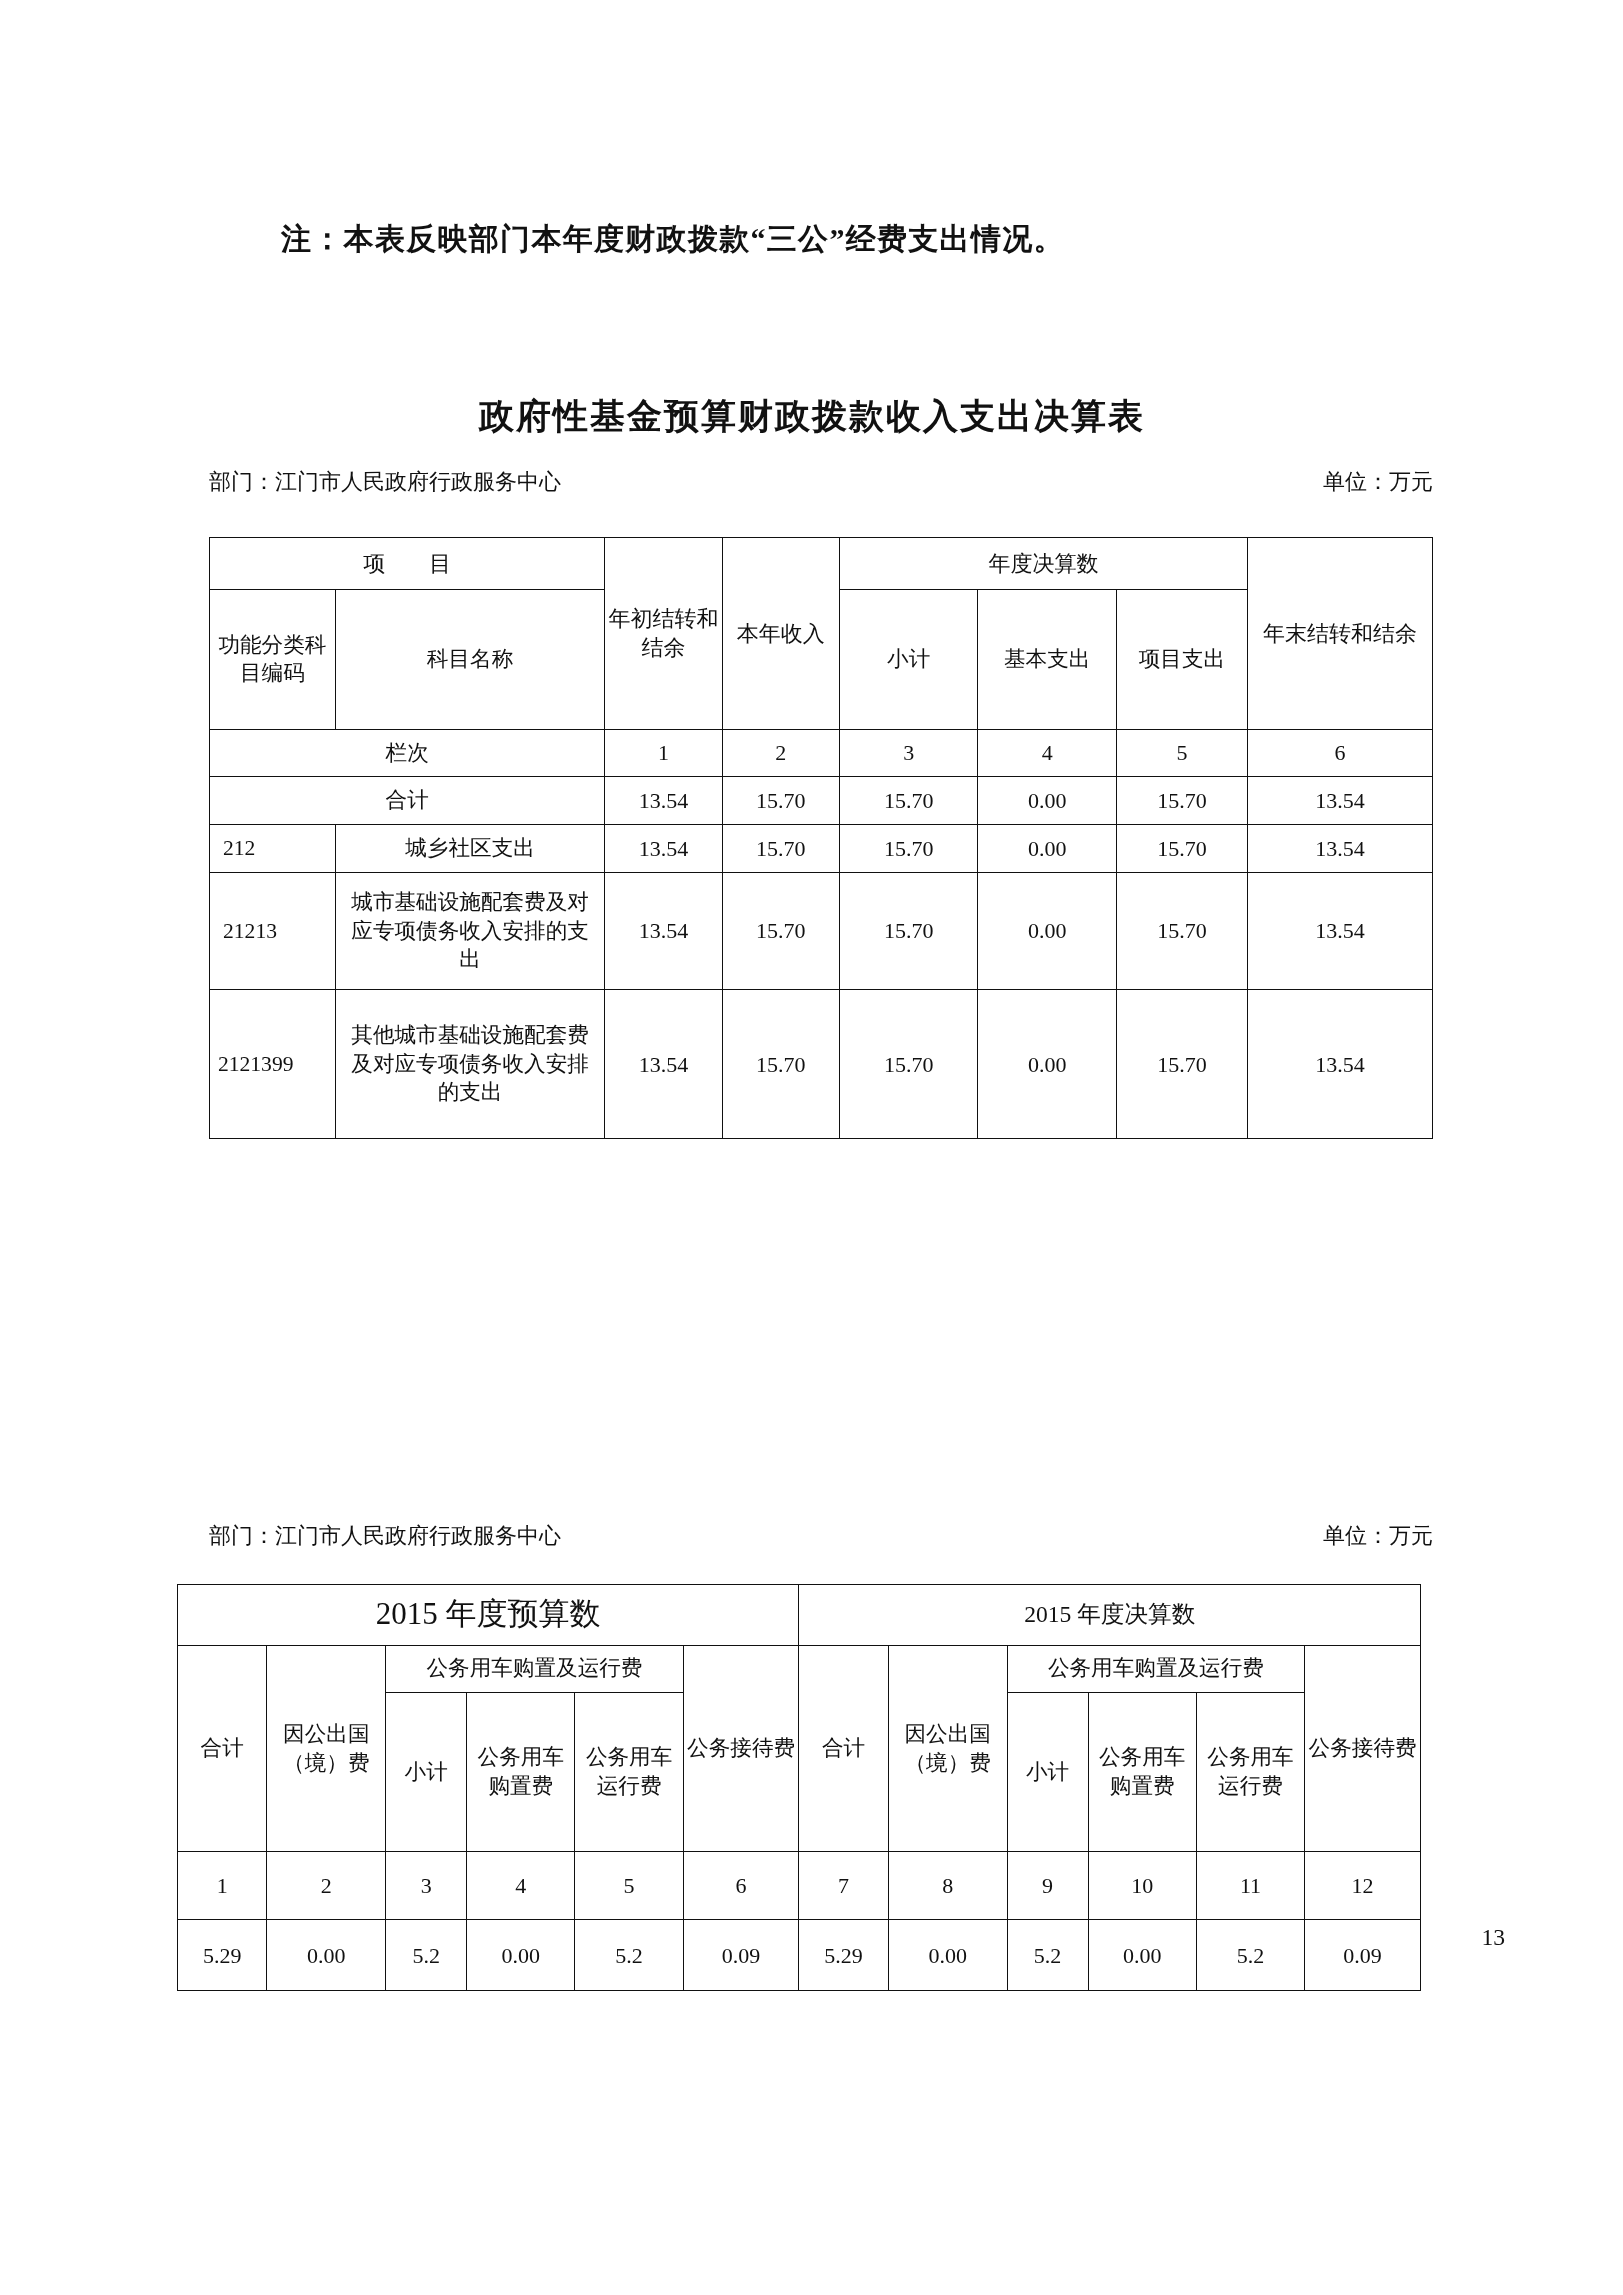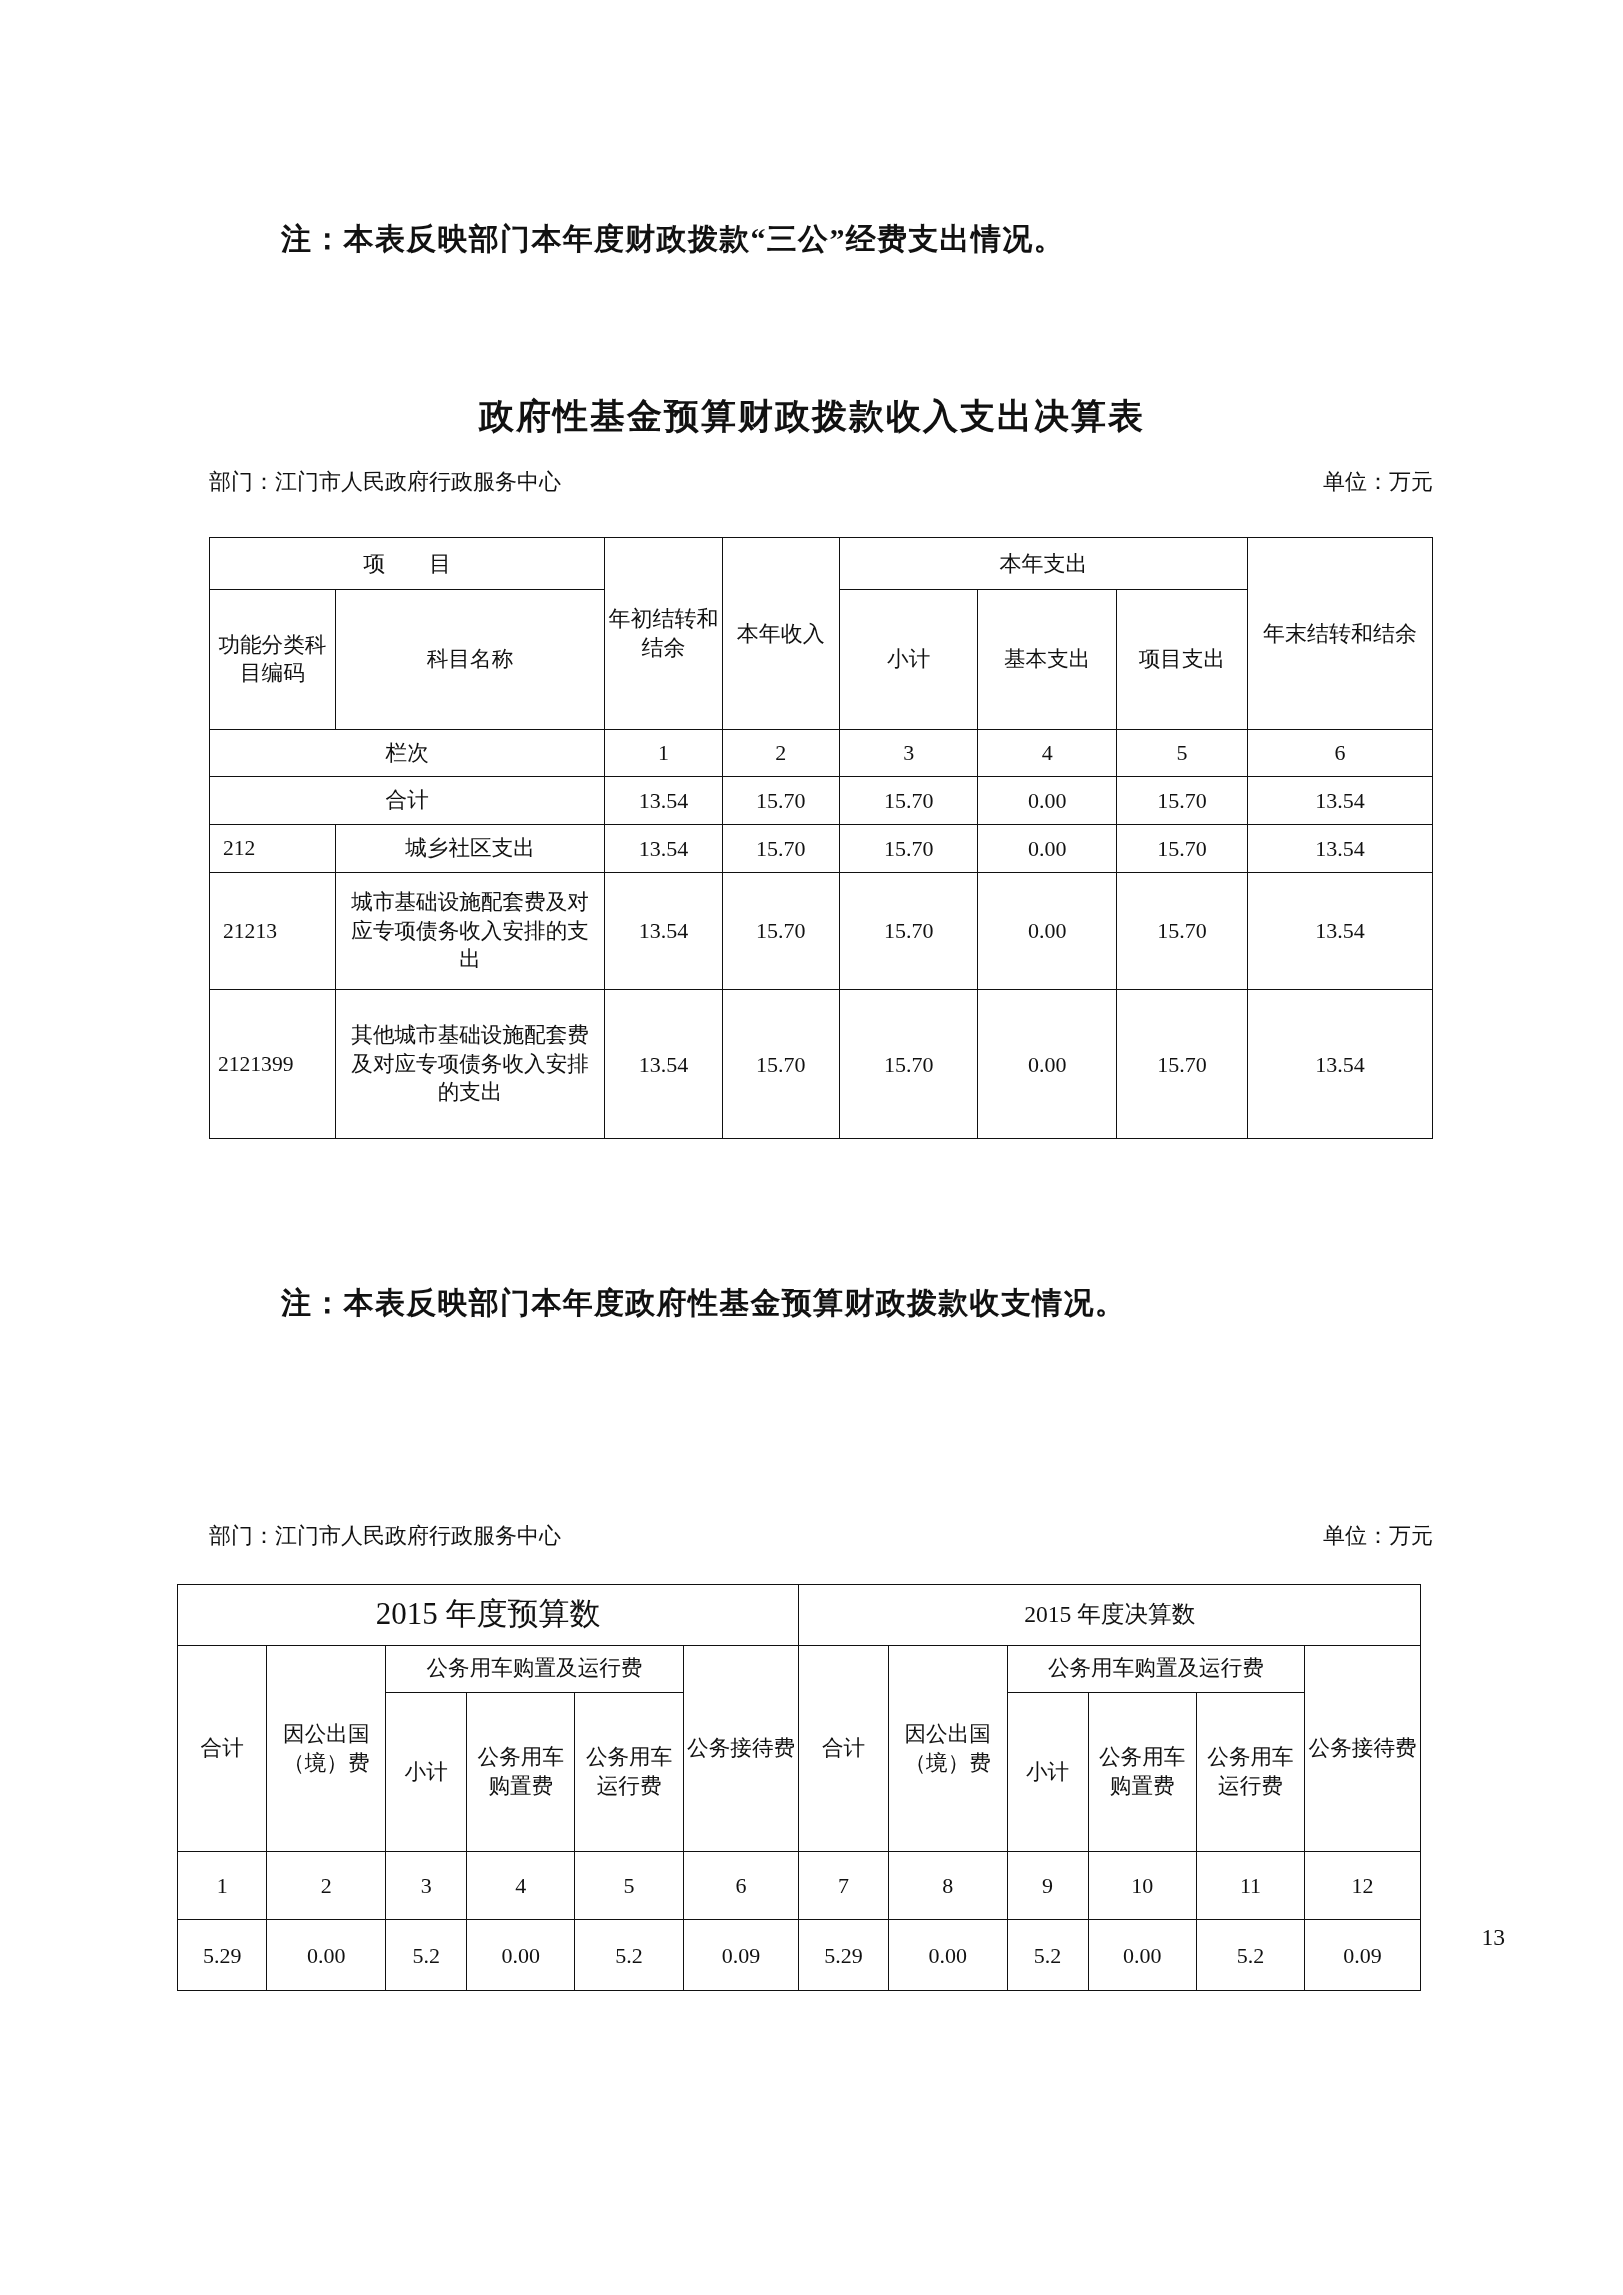--- a/index.html
+++ b/index.html
@@ -119,21 +119,21 @@
       </colgroup>
       <tbody>
         <tr class="t1-head">
           <td colspan="2" style="height:43px;">项　　目</td>
           <td rowspan="3">
             <span class="cellwrap">年初结转和结余</span>
           </td>
           <td rowspan="3">
             <span class="cellwrap">本年收入</span>
           </td>
-          <td colspan="3">本年支出</td>
+          <td colspan="3">年度决算数</td>
           <td rowspan="3">
             <span class="cellwrap">年末结转和结余</span>
           </td>
         </tr>
         <tr>
           <td rowspan="2" style="height:131px;">
             <span class="cellwrap">功能分类科目编码</span>
           </td>
           <td rowspan="2">科目名称</td>
           <td rowspan="2">小计</td>
@@ -195,21 +195,20 @@
           <td class="num">15.70</td>
           <td class="num">15.70</td>
           <td class="num">0.00</td>
           <td class="num">15.70</td>
           <td class="num">13.54</td>
         </tr>
       </tbody>
     </table>
   </div>
 
-  <div class="blk note" style="left:281px; top:1280px; width:1276px;">注：本表反映部门本年度政府性基金预算财政拨款收支情况。</div>
 
 
   <div class="blk" style="left:209px; top:1519px; width:1224px;">
     <div class="row-between">
       <div class="meta-left">部门：江门市人民政府行政服务中心</div>
       <div class="meta-right">单位：万元</div>
     </div>
   </div>
 
   <div class="blk" style="left:177px; top:1584px; width:1244px;">

